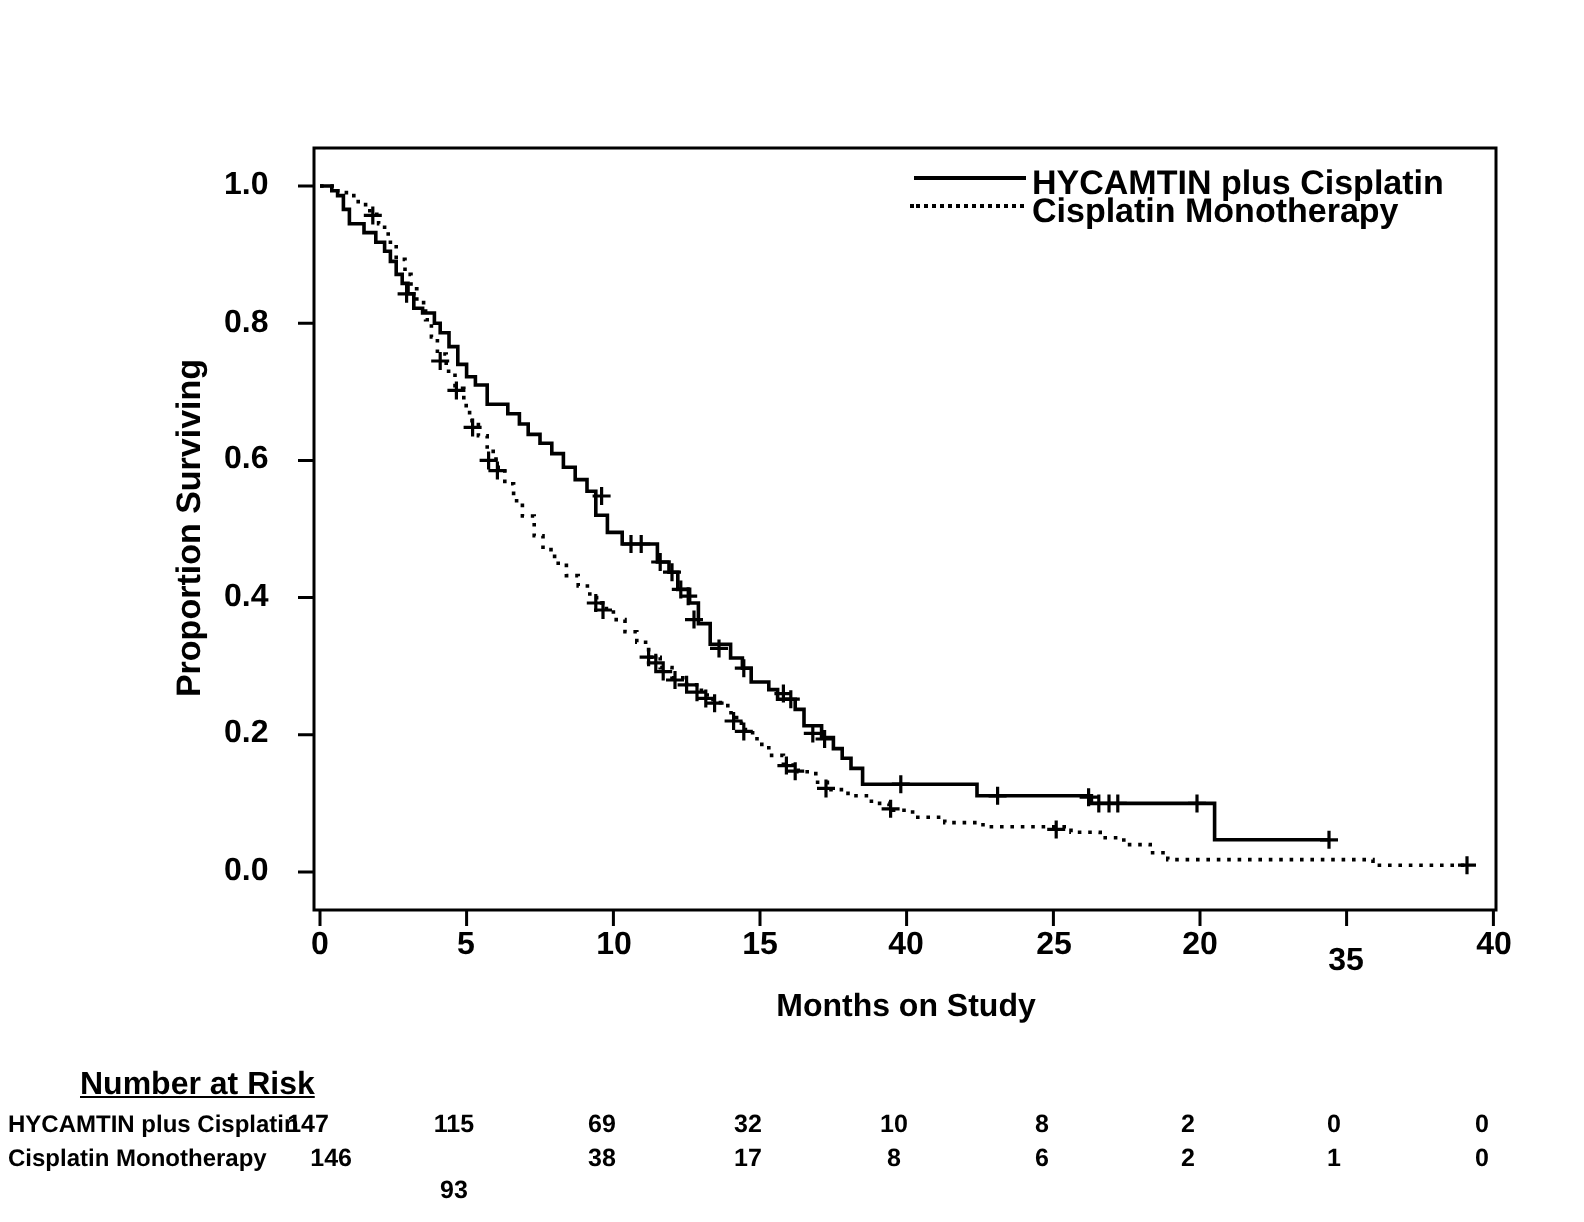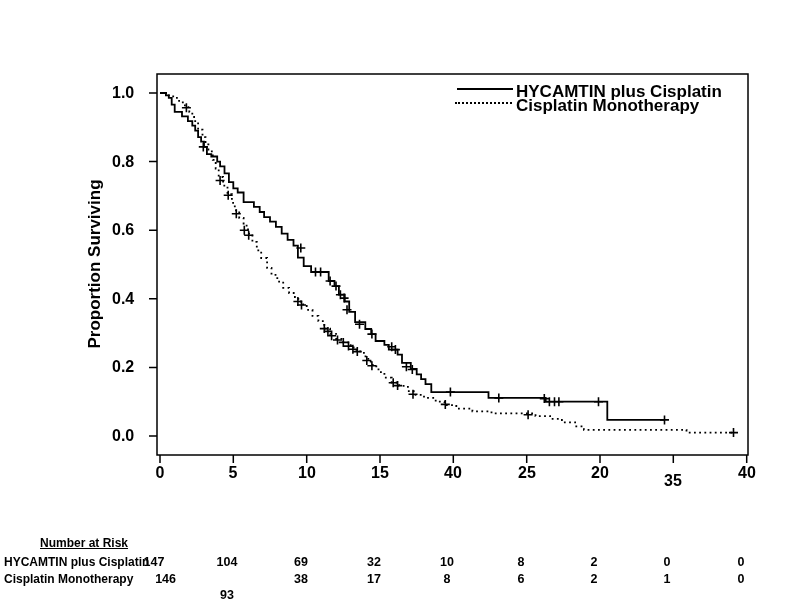--- a/index.html
+++ b/index.html
@@ -10,40 +10,41 @@
   .ytick-label{width:34px;text-align:left;font-size:16px;font-weight:bold;line-height:16px;}
   .xtick-label{width:44px;text-align:center;font-size:16px;font-weight:bold;line-height:16px;}
   .axis-title{font-size:16px;font-weight:bold;}
   #y-axis-title{width:240px;height:20px;text-align:center;font-size:17px;
                 transform:rotate(-90deg);transform-origin:center;line-height:20px;}
   #x-axis-title{width:240px;text-align:center;line-height:17px;}
   .legend-label{font-size:17px;font-weight:bold;line-height:17px;white-space:nowrap;}
   .legend-sample{height:0;}
   #legend-sample-solid{width:56px;border-top:2px solid #000;}
   #legend-sample-dotted{width:57px;border-top:2px dotted #000;}
-  #risk-title{font-size:12px;font-weight:bold;text-decoration:underline;line-height:14px;}
+  #risk-title{font-size:16px;font-weight:bold;text-decoration:underline;line-height:14px;}
   .risk-row-label{font-size:12px;font-weight:bold;line-height:13px;white-space:nowrap;}
   .risk-count{width:44px;text-align:center;font-size:12.5px;font-weight:bold;line-height:13px;}
 </style>
 </head>
 <body>
 
 <div id="page">
 
   <svg id="plot-svg" width="792" height="611">
       <rect x="157" y="74" width="591" height="381" fill="none" stroke="#000000" stroke-width="1.5"></rect>
       <path d="M 149 93.0 H 157 M 149 161.6 H 157 M 149 230.2 H 157 M 149 298.8 H 157 M 149 367.4 H 157 M 149 436.0 H 157 M 160.0 455 V 463 M 233.3 455 V 463 M 306.7 455 V 463 M 380.0 455 V 463 M 453.3 455 V 463 M 526.7 455 V 463 M 600.0 455 V 463 M 673.3 455 V 463 M 746.7 455 V 463 " stroke="#000000" stroke-width="1.5" fill="none"></path>
       <path d="M 160.0 93.0 H 165.9 V 95.4 H 168.8 V 97.8 H 171.7 V 104.7 H 174.7 V 111.9 H 182.0 V 116.3 H 187.9 V 121.1 H 192.3 V 125.6 H 195.2 V 130.7 H 198.1 V 137.2 H 201.1 V 141.7 H 204.0 V 146.9 H 206.9 V 154.1 H 211.3 V 156.5 H 217.2 V 161.6 H 220.1 V 166.4 H 224.5 V 173.3 H 228.9 V 182.2 H 233.3 V 188.4 H 237.7 V 192.5 H 243.6 V 202.1 H 253.9 V 206.9 H 259.7 V 212.0 H 264.1 V 217.2 H 270.0 V 221.6 H 275.9 V 226.8 H 281.7 V 233.6 H 287.6 V 239.8 H 293.5 V 245.6 H 297.9 V 257.6 H 303.7 V 266.2 H 311.1 V 272.0 H 328.7 V 281.0 H 334.5 V 286.1 H 338.9 V 294.7 H 344.8 V 301.5 H 349.2 V 311.8 H 355.1 V 322.1 H 365.3 V 329.0 H 371.2 V 334.1 H 375.6 V 341.0 H 384.4 V 344.8 H 388.8 V 349.6 H 397.6 V 354.7 H 402.0 V 362.9 H 410.8 V 368.8 H 416.7 V 374.3 H 421.1 V 379.1 H 425.5 V 384.2 H 431.3 V 392.1 H 488.5 V 397.9 H 545.7 V 401.7 H 607.3 V 419.9 H 664.5" fill="none" stroke="#000000" stroke-width="1.8"></path>
       <path d="M 198.8 146.9 H 207.8 M 203.3 142.4 V 151.4 M 296.3 248.0 H 305.3 M 300.8 243.5 V 252.5 M 311 272.0 H 320 M 315.5 267.5 V 276.5 M 316.1 272.0 H 325.1 M 320.6 267.5 V 276.5 M 325.6 281.0 H 334.6 M 330.1 276.5 V 285.5 M 331.5 286.1 H 340.5 M 336.0 281.6 V 290.6 M 335.9 294.7 H 344.9 M 340.4 290.2 V 299.2 M 339.6 298.1 H 348.6 M 344.1 293.6 V 302.6 M 342.5 309.8 H 351.5 M 347.0 305.3 V 314.3 M 355 324.2 H 364 M 359.5 319.7 V 328.7 M 367.4 334.1 H 376.4 M 371.9 329.6 V 338.6 M 387.2 346.8 H 396.2 M 391.7 342.3 V 351.3 M 390.9 349.6 H 399.9 M 395.4 345.1 V 354.1 M 401.9 366.7 H 410.9 M 406.4 362.2 V 371.2 M 407.8 369.5 H 416.8 M 412.3 365 V 374 M 445.9 392.1 H 454.9 M 450.4 387.6 V 396.6 M 494.3 397.9 H 503.3 M 498.8 393.4 V 402.4 M 539.8 398.6 H 548.8 M 544.3 394.1 V 403.1 M 544.9 401.7 H 553.9 M 549.4 397.2 V 406.2 M 550 401.7 H 559 M 554.5 397.2 V 406.2 M 554.4 401.7 H 563.4 M 558.9 397.2 V 406.2 M 594 401.7 H 603 M 598.5 397.2 V 406.2 M 660 419.9 H 669 M 664.5 415.4 V 424.4" fill="none" stroke="#000000" stroke-width="1.6"></path>
       <path d="M 160.0 93.0 H 167.3 V 95.4 H 173.2 V 97.8 H 179.1 V 102.3 H 184.9 V 107.1 H 189.3 V 111.9 H 192.3 V 117.0 H 195.2 V 122.2 H 198.1 V 129.7 H 202.5 V 137.2 H 205.5 V 144.4 H 208.4 V 151.3 H 212.8 V 159.9 H 215.7 V 168.5 H 218.7 V 177.0 H 223.1 V 185.6 H 227.5 V 194.2 H 231.9 V 202.8 H 234.8 V 210.3 H 239.2 V 217.9 H 243.6 V 225.7 H 248.0 V 233.6 H 252.4 V 241.9 H 256.8 V 250.4 H 261.2 V 258.0 H 267.1 V 267.9 H 271.5 V 274.8 H 277.3 V 281.6 H 283.2 V 287.8 H 289.1 V 293.0 H 294.9 V 298.8 H 300.8 V 304.3 H 306.7 V 309.8 H 312.5 V 315.9 H 318.4 V 321.1 H 324.3 V 328.6 H 330.1 V 333.8 H 336.0 V 338.9 H 343.3 V 342.4 H 350.7 V 347.5 H 356.5 V 351.3 H 363.9 V 356.4 H 368.3 V 361.6 H 372.7 V 366.4 H 378.5 V 372.2 H 384.4 V 377.7 H 391.7 V 382.5 H 399.1 V 385.9 H 407.9 V 391.1 H 413.7 V 394.8 H 424.0 V 397.9 H 435.7 V 401.7 H 444.5 V 405.1 H 456.3 V 408.6 H 472.4 V 411.3 H 491.5 V 413.4 H 535.5 V 416.1 H 550.1 V 418.9 H 561.9 V 422.3 H 575.1 V 426.4 H 583.9 V 429.8 H 686.5 V 432.6 H 733.5" fill="none" stroke="#000000" stroke-width="1.8" stroke-dasharray="1.8 3.4"></path>
       <path d="M 181.9 107.7 H 190.9 M 186.4 103.2 V 112.2 M 215.6 180.5 H 224.6 M 220.1 176 V 185 M 223.7 195.2 H 232.7 M 228.2 190.7 V 199.7 M 231.8 213.7 H 240.8 M 236.3 209.2 V 218.2 M 239.8 230.2 H 248.8 M 244.3 225.7 V 234.7 M 244.2 235.3 H 253.2 M 248.7 230.8 V 239.8 M 293.4 301.5 H 302.4 M 297.9 297 V 306 M 297 305.0 H 306 M 301.5 300.5 V 309.5 M 319.8 328.6 H 328.8 M 324.3 324.1 V 333.1 M 323.4 331.4 H 332.4 M 327.9 326.9 V 335.9 M 327.1 335.8 H 336.1 M 331.6 331.3 V 340.3 M 333 340.0 H 342 M 337.5 335.5 V 344.5 M 338.8 342.4 H 347.8 M 343.3 337.9 V 346.9 M 344 346.1 H 353 M 348.5 341.6 V 350.6 M 348.4 349.2 H 357.4 M 352.9 344.7 V 353.7 M 352.8 351.6 H 361.8 M 357.3 347.1 V 356.1 M 362.3 360.5 H 371.3 M 366.8 356 V 365 M 367.4 365.7 H 376.4 M 371.9 361.2 V 370.2 M 388.7 382.8 H 397.7 M 393.2 378.3 V 387.3 M 393.1 385.6 H 402.1 M 397.6 381.1 V 390.1 M 408.5 394.2 H 417.5 M 413.0 389.7 V 398.7 M 440.8 404.4 H 449.8 M 445.3 399.9 V 408.9 M 523.6 414.7 H 532.6 M 528.1 410.2 V 419.2 M 729 432.6 H 738 M 733.5 428.1 V 437.1" fill="none" stroke="#000000" stroke-width="1.6"></path>
     </svg>
 
   <div id="y-axis-title" class="abs axis-title" style="left:-25px;top:254px;">Proportion Surviving</div>
 
+  <div id="x-axis-title" class="abs axis-title" style="left:333px;top:495px;">Months on Study</div>
 
   <div id="legend">
     <div id="legend-sample-solid" class="abs legend-sample" style="left:457px;top:88px;"></div>
     <div class="abs legend-label" style="left:516px;top:83px;">HYCAMTIN plus Cisplatin</div>
     <div id="legend-sample-dotted" class="abs legend-sample" style="left:455px;top:102px;"></div>
     <div class="abs legend-label" style="left:516px;top:97px;">Cisplatin Monotherapy</div>
   </div>
 
   <div id="risk-table">
     <div id="risk-title" class="abs" style="left:40px;top:536px;">Number at Risk</div>
@@ -61,21 +62,21 @@
     <div class="abs xtick-label" style="left:138px;top:465px;">0</div>
     <div class="abs xtick-label" style="left:211px;top:465px;">5</div>
     <div class="abs xtick-label" style="left:285px;top:465px;">10</div>
     <div class="abs xtick-label" style="left:358px;top:465px;">15</div>
     <div class="abs xtick-label" style="left:431px;top:465px;">40</div>
     <div class="abs xtick-label" style="left:505px;top:465px;">25</div>
     <div class="abs xtick-label" style="left:578px;top:465px;">20</div>
     <div class="abs xtick-label" style="left:651px;top:457px;margin-top:16px;">35</div>
     <div class="abs xtick-label" style="left:725px;top:465px;">40</div>
     <div class="abs risk-count" style="left:132px;top:556px;">147</div>
-    <div class="abs risk-count" style="left:205px;top:556px;">104</div>
+    <div class="abs risk-count" style="left:205px;top:556px;">115</div>
     <div class="abs risk-count" style="left:279px;top:556px;">69</div>
     <div class="abs risk-count" style="left:352px;top:556px;">32</div>
     <div class="abs risk-count" style="left:425px;top:556px;">10</div>
     <div class="abs risk-count" style="left:499px;top:556px;">8</div>
     <div class="abs risk-count" style="left:572px;top:556px;">2</div>
     <div class="abs risk-count" style="left:645px;top:556px;">0</div>
     <div class="abs risk-count" style="left:719px;top:556px;">0</div>
     <div class="abs risk-count" style="left:132px;top:573px;text-align:right;">146</div>
     <div class="abs risk-count" style="left:205px;top:573px;margin-top:16px;">93</div>
     <div class="abs risk-count" style="left:279px;top:573px;">38</div>

